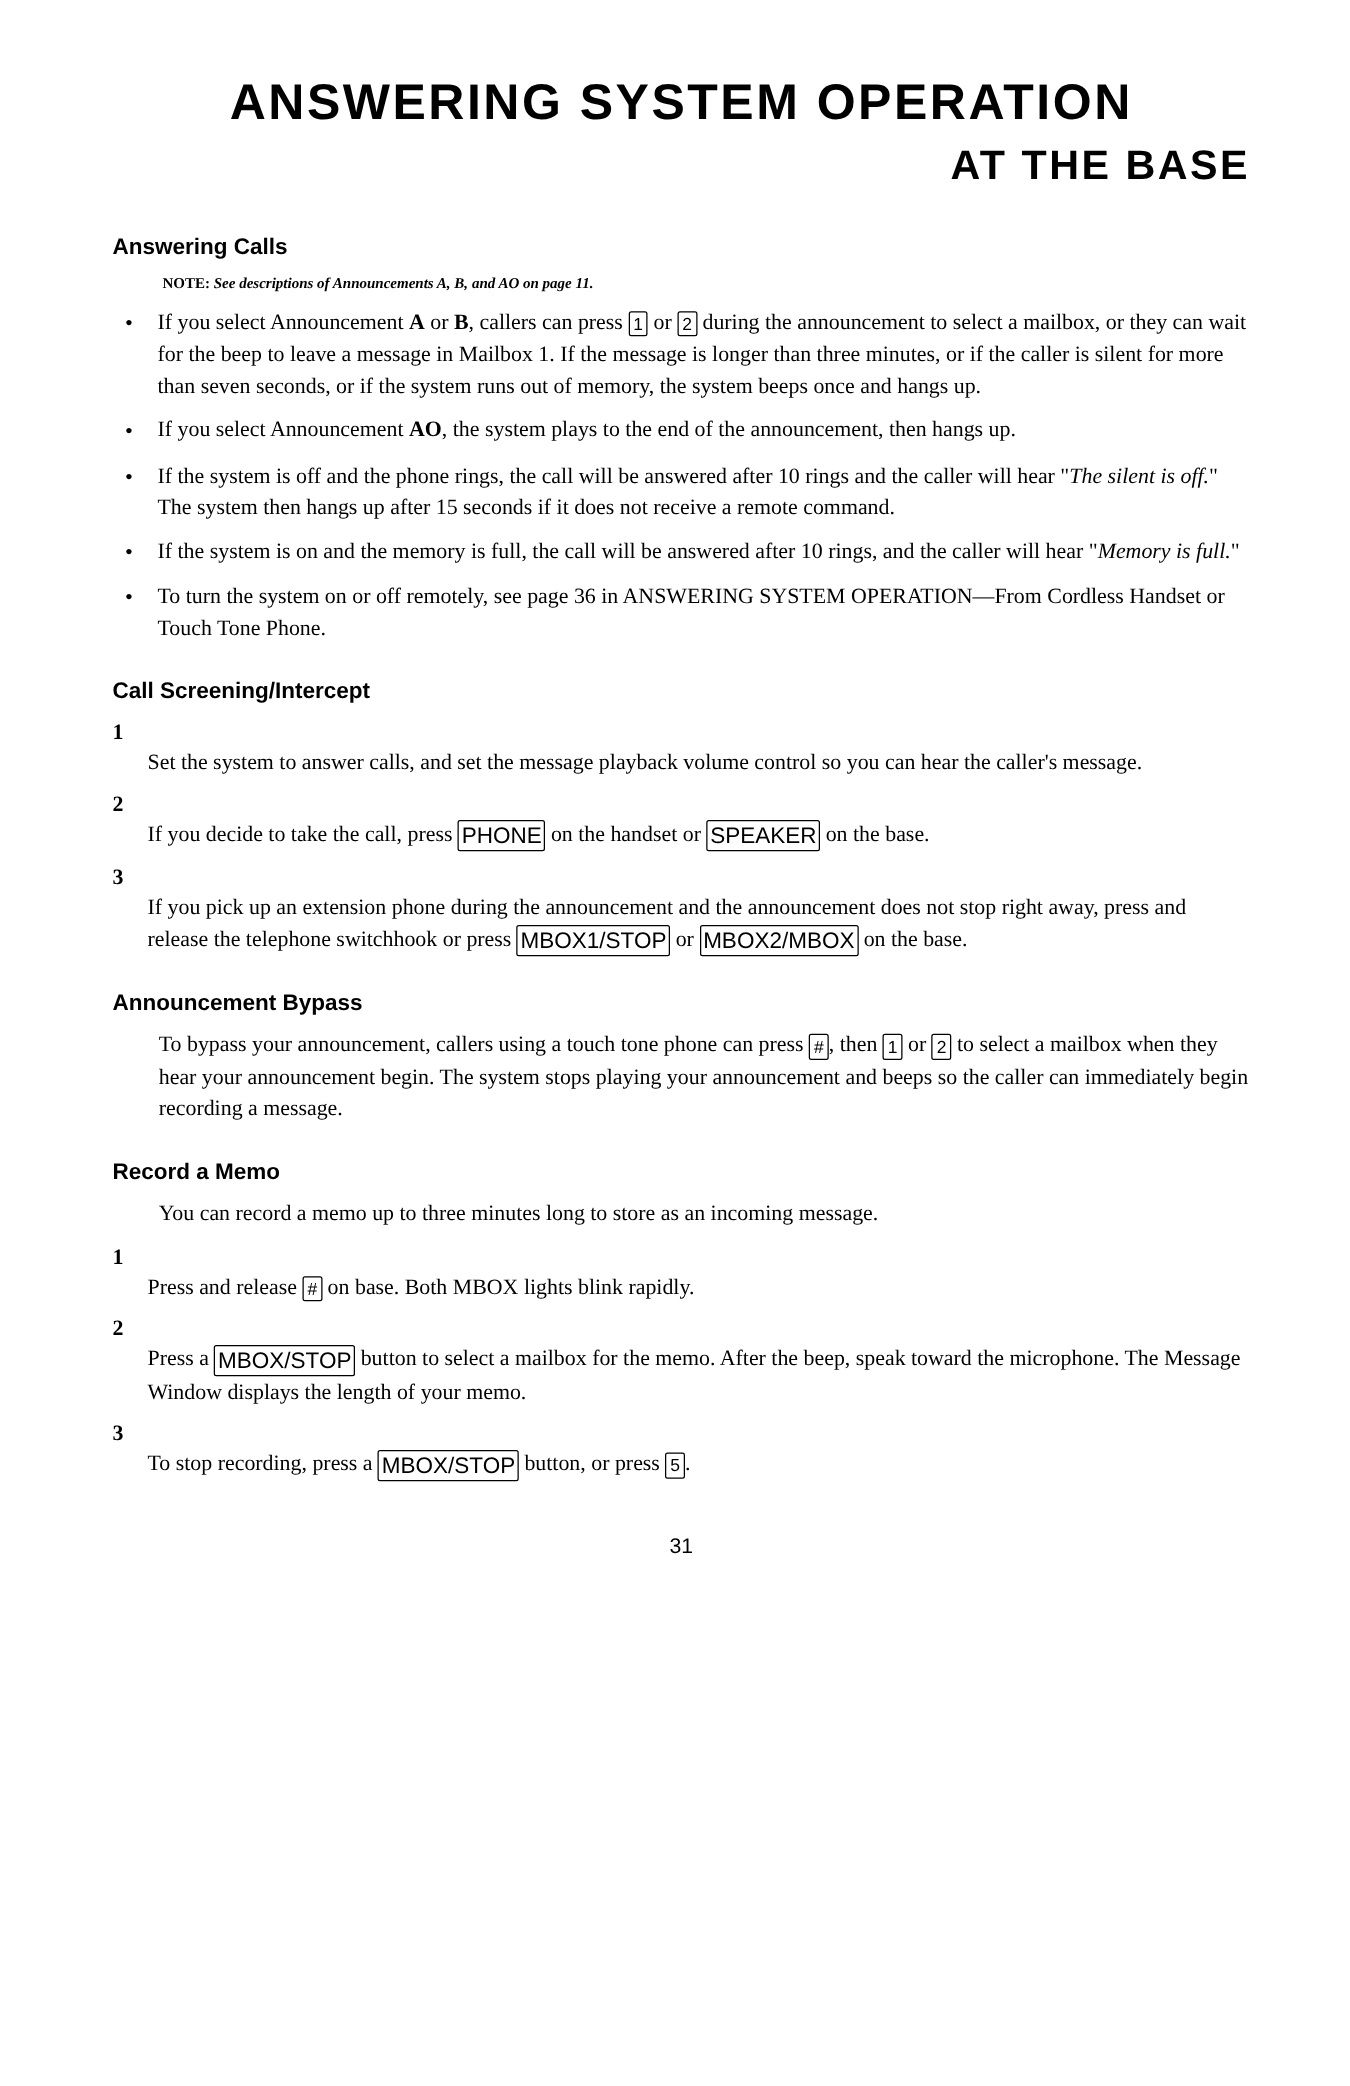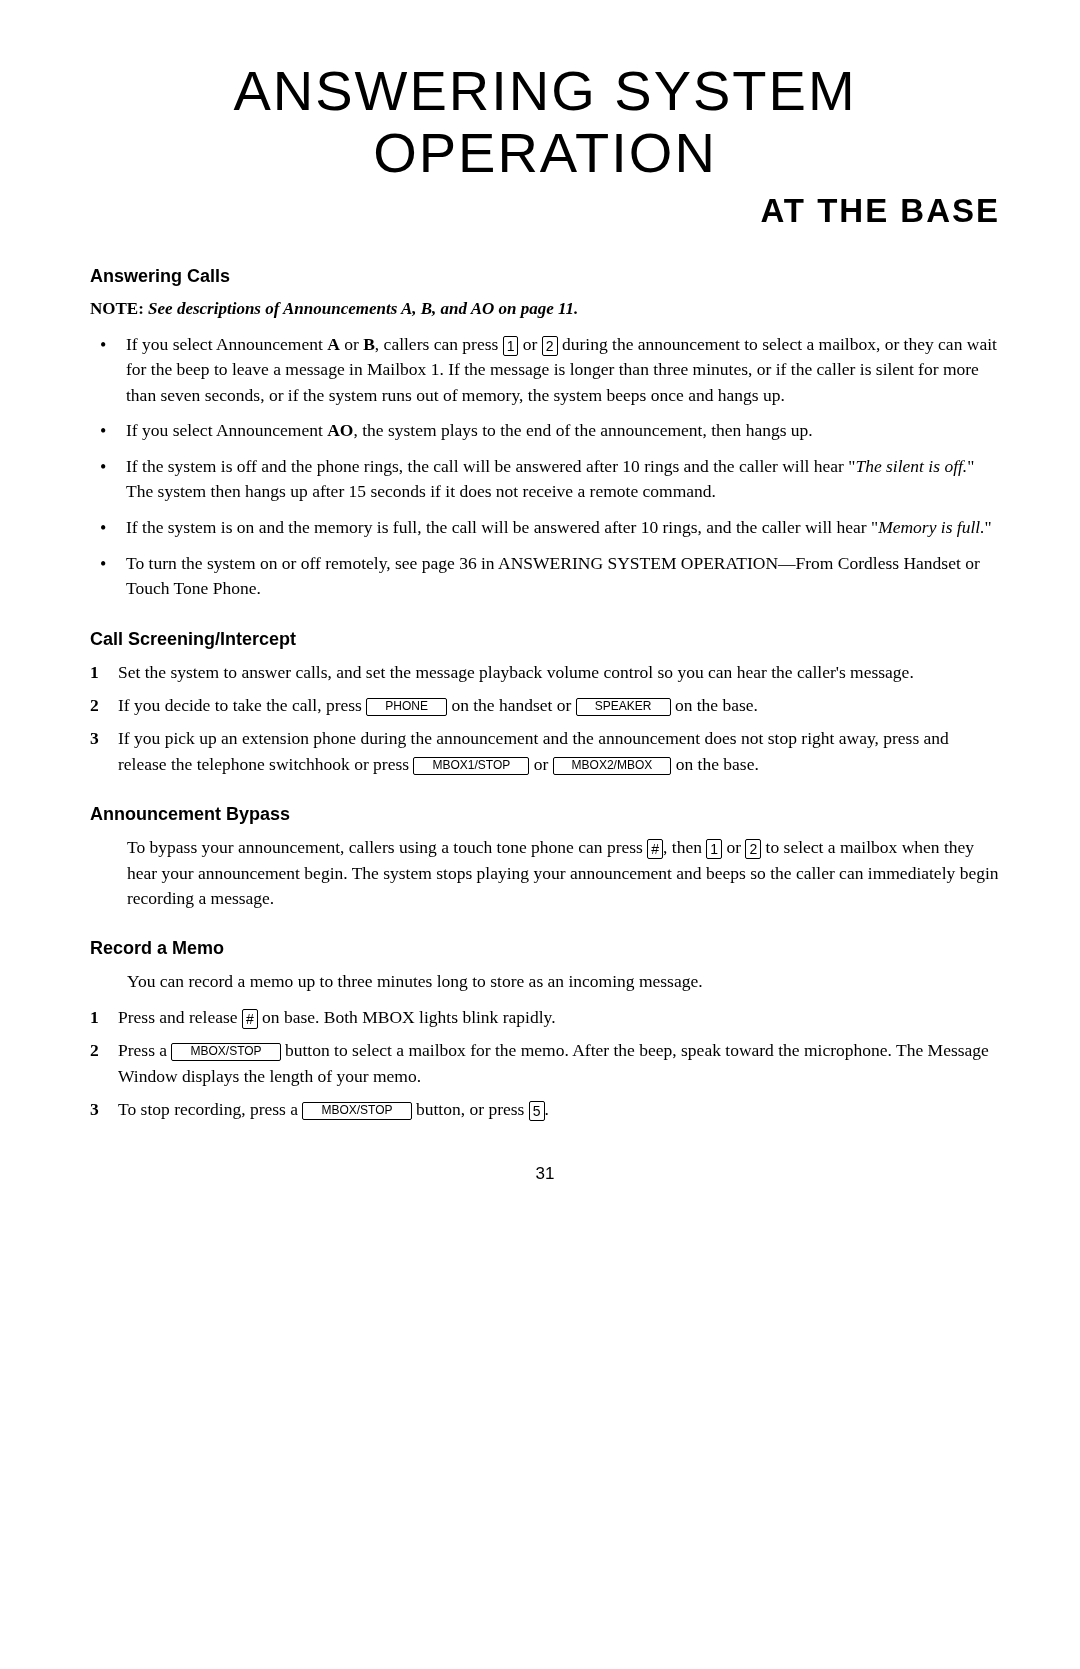--- a/index.html
+++ b/index.html
@@ -14,22 +14,22 @@
       width: 1080px;
       min-height: 1669px;
       padding: 60px 80px 60px 90px;
       color: #000000;
       font-size: 17.5px;
       line-height: 1.45;
     }
 
     .page-title {
       font-family: Arial, Helvetica, sans-serif;
-      font-size: 56px;
-      font-weight: 400;
+      font-size: 40px;
+      font-weight: 700;
       letter-spacing: 2px;
       text-align: center;
       margin-bottom: 4px;
       line-height: 1.1;
     }
 
     .page-subtitle {
       font-family: Arial, Helvetica, sans-serif;
       font-size: 33px;
       font-weight: 900;
@@ -43,21 +43,22 @@
       font-size: 18px;
       font-weight: 900;
       margin-bottom: 8px;
       margin-top: 24px;
     }
 
     .note-line {
       font-style: italic;
       font-weight: bold;
       margin-bottom: 10px;
-      font-size: 17px;
+      font-size: 12px;
+      margin-left: 40px;
     }
 
     .note-line .note-label {
       font-style: normal;
       font-weight: bold;
     }
 
     ul.bullet-list {
       list-style: none;
       padding-left: 0;
@@ -96,38 +97,39 @@
 
     ol.numbered-list li .num {
       min-width: 28px;
       font-weight: bold;
       font-size: 17.5px;
       line-height: 1.45;
     }
 
     ol.numbered-list li .num-text {
       flex: 1;
+      margin-top: 24px;
     }
 
     .kbd {
       display: inline-block;
       border: 1.5px solid #000;
       padding: 0px 3px;
       font-size: 14px;
       font-family: Arial, Helvetica, sans-serif;
       font-weight: normal;
       line-height: 1.3;
       vertical-align: middle;
       border-radius: 2px;
       background: #fff;
     }
 
     .kbd-small {
-      font-size: 12px;
-      padding: 0px 18px;
+      font-size: 18px;
+      padding: 0px 2px;
     }
 
     .page-number {
       text-align: center;
       font-size: 17px;
       margin-top: 40px;
       font-family: Arial, Helvetica, sans-serif;
     }
 
     .italic {

